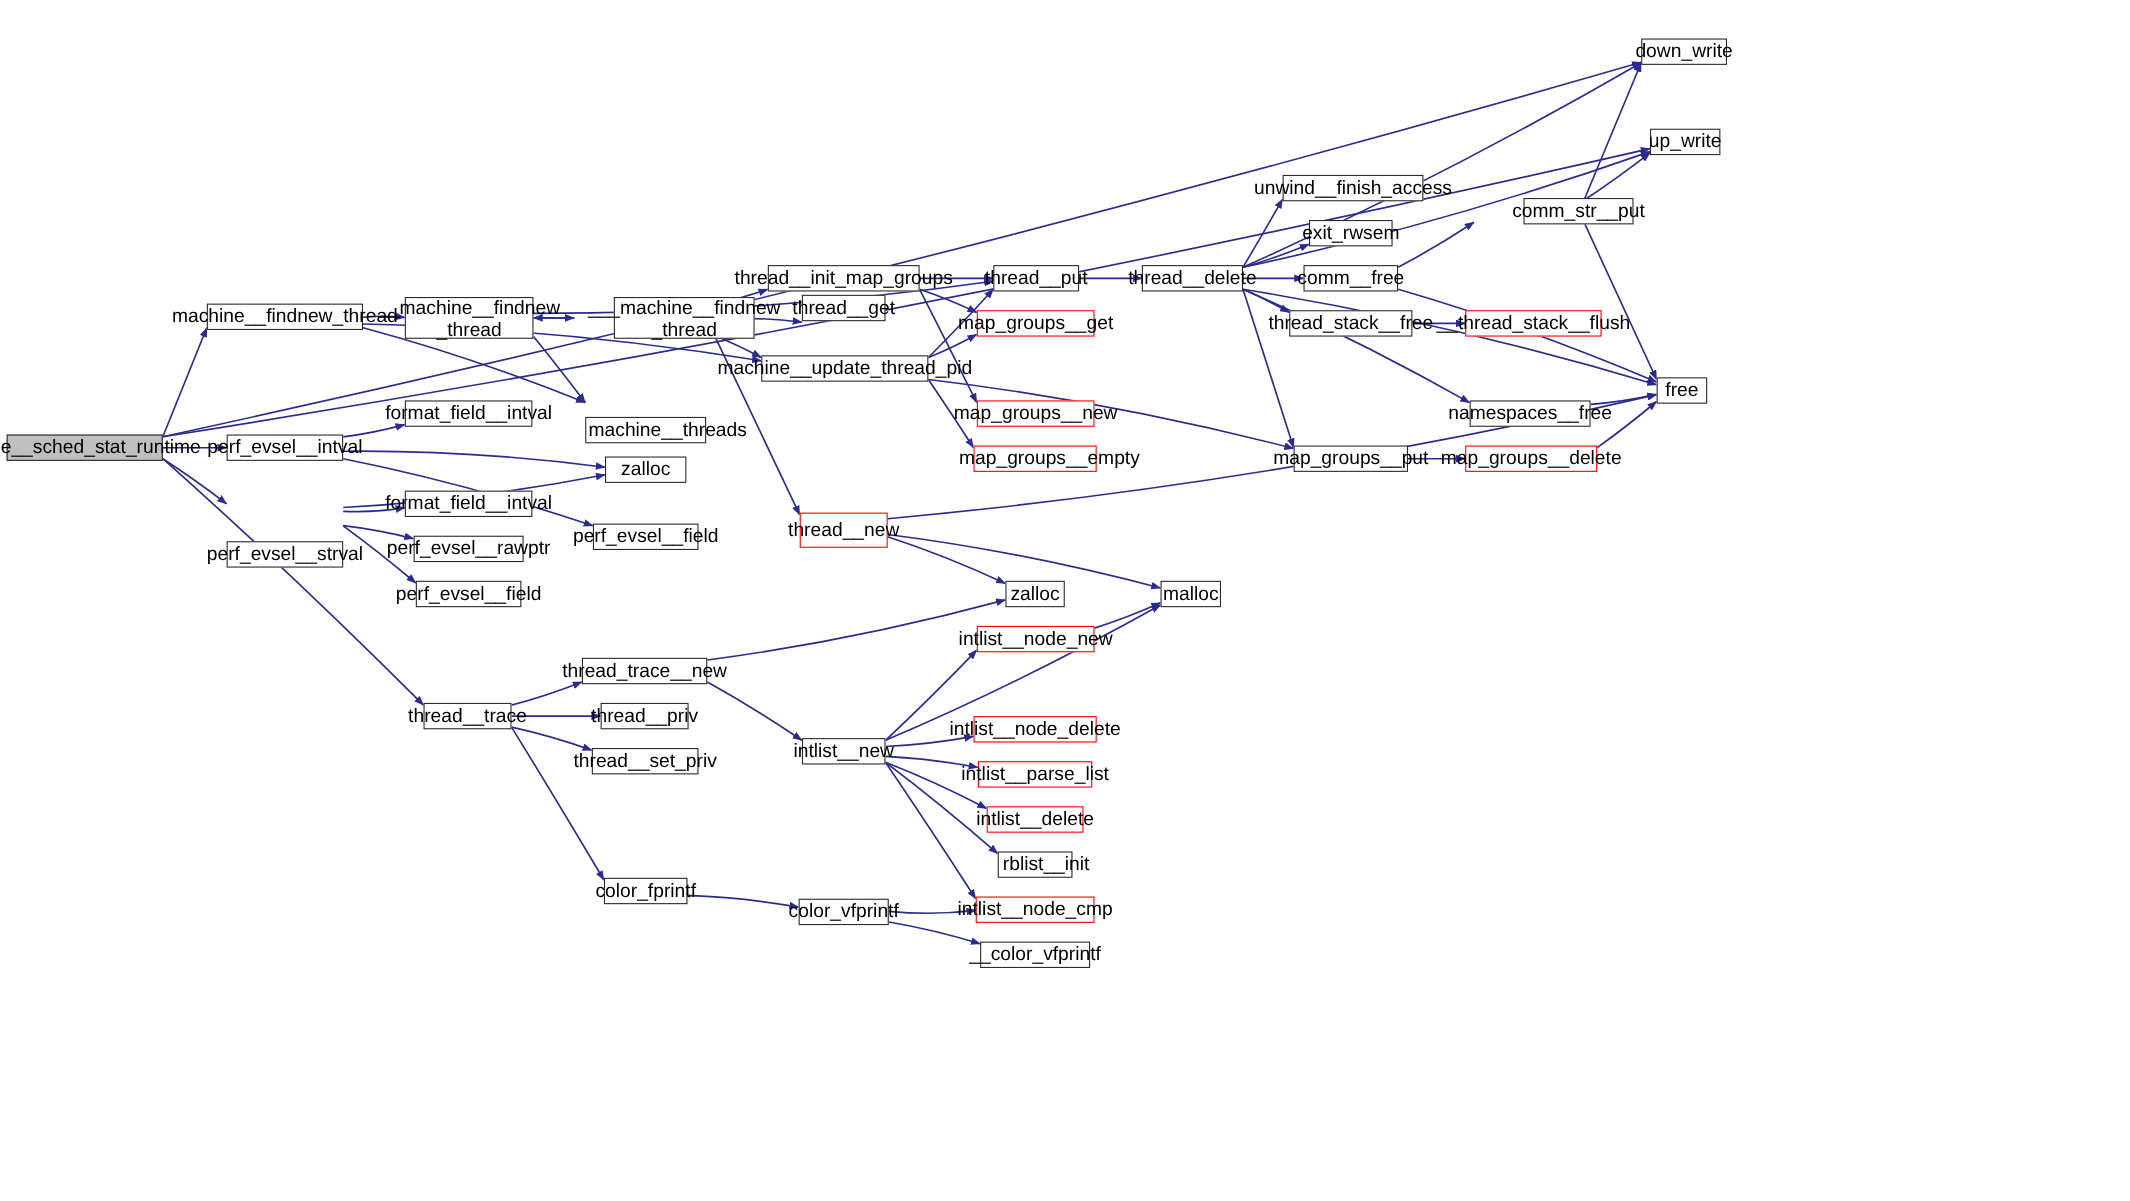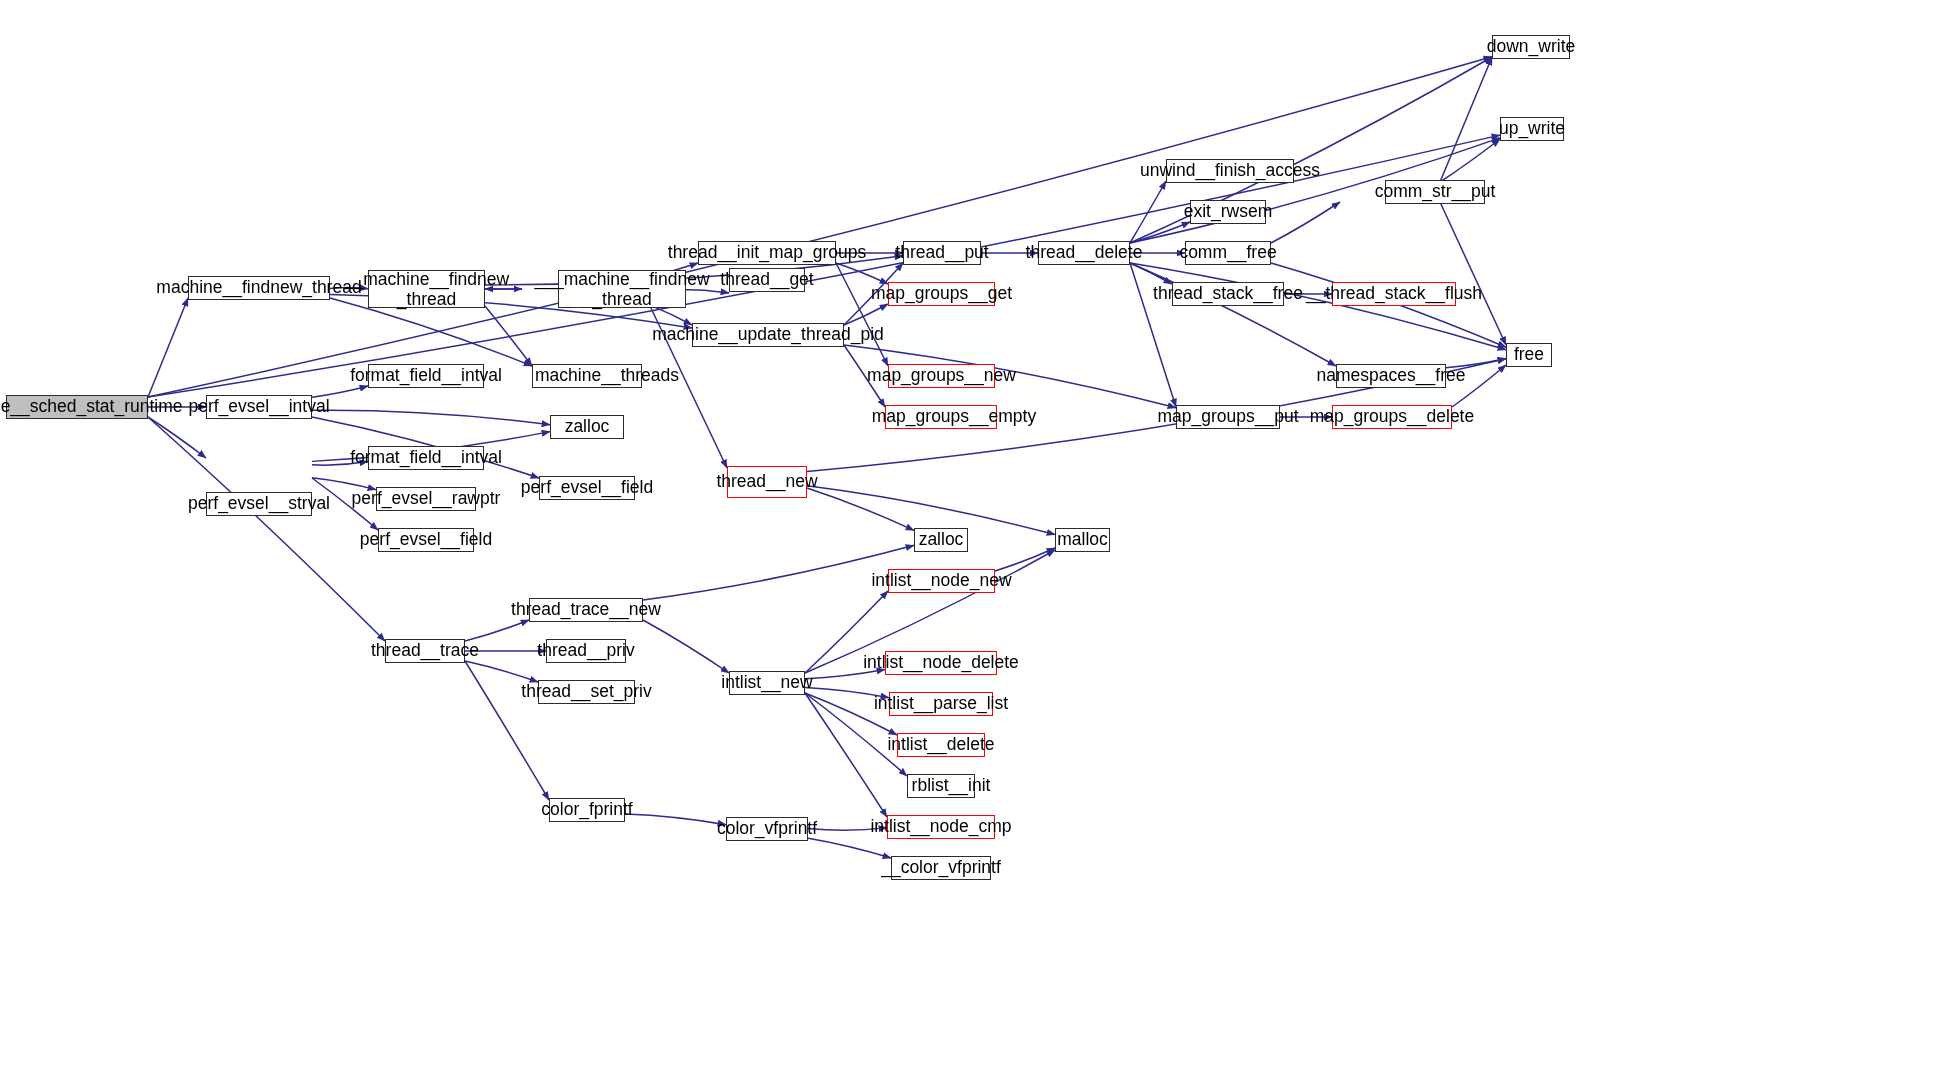--- a/index.html
+++ b/index.html
@@ -104,21 +104,21 @@
       <div class="node" style="left: 206px; top: 456px; width: 106px; height: 24px; margin-top: 36px;">perf_evsel__strval</div>
       <div class="node two-line" style="left: 368px; top: 270px; width: 117px; height: 38px;">__machine__findnew
 _thread</div>
       <div class="node" style="left: 368px; top: 364px; width: 116px; height: 24px;">format_field__intval</div>
       <div class="node" style="left: 368px; top: 446px; width: 116px; height: 24px;">format_field__intval</div>
       <div class="node" style="left: 376px; top: 487px; width: 100px; height: 24px;">perf_evsel__rawptr</div>
       <div class="node" style="left: 378px; top: 528px; width: 96px; height: 24px;">perf_evsel__field</div>
       <div class="node" style="left: 385px; top: 639px; width: 80px; height: 24px;">thread__trace</div>
       <div class="node two-line" style="left: 522px; top: 270px; width: 128px; height: 38px; margin-left: 36px;">___machine__findnew
 _thread</div>
-      <div class="node" style="left: 532px; top: 364px; width: 110px; height: 24px; padding-left: 40px;">machine__threads</div>
+      <div class="node" style="left: 532px; top: 379px; width: 110px; height: 24px; padding-left: 40px;">machine__threads</div>
       <div class="node" style="left: 550px; top: 415px; width: 74px; height: 24px;">zalloc</div>
       <div class="node" style="left: 539px; top: 476px; width: 96px; height: 24px;">perf_evsel__field</div>
       <div class="node" style="left: 529px; top: 598px; width: 114px; height: 24px;">thread_trace__new</div>
       <div class="node" style="left: 546px; top: 639px; width: 80px; height: 24px;">thread__priv</div>
       <div class="node" style="left: 538px; top: 680px; width: 97px; height: 24px;">thread__set_priv</div>
       <div class="node" style="left: 549px; top: 798px; width: 76px; height: 24px;">color_fprintf</div>
       <div class="node" style="left: 698px; top: 241px; width: 138px; height: 24px;">thread__init_map_groups</div>
       <div class="node" style="left: 729px; top: 268px; width: 76px; height: 24px;">thread__get</div>
       <div class="node" style="left: 692px; top: 323px; width: 152px; height: 24px;">machine__update_thread_pid</div>
       <div class="node red" style="left: 727px; top: 466px; width: 80px; height: 32px;">thread__new</div>

